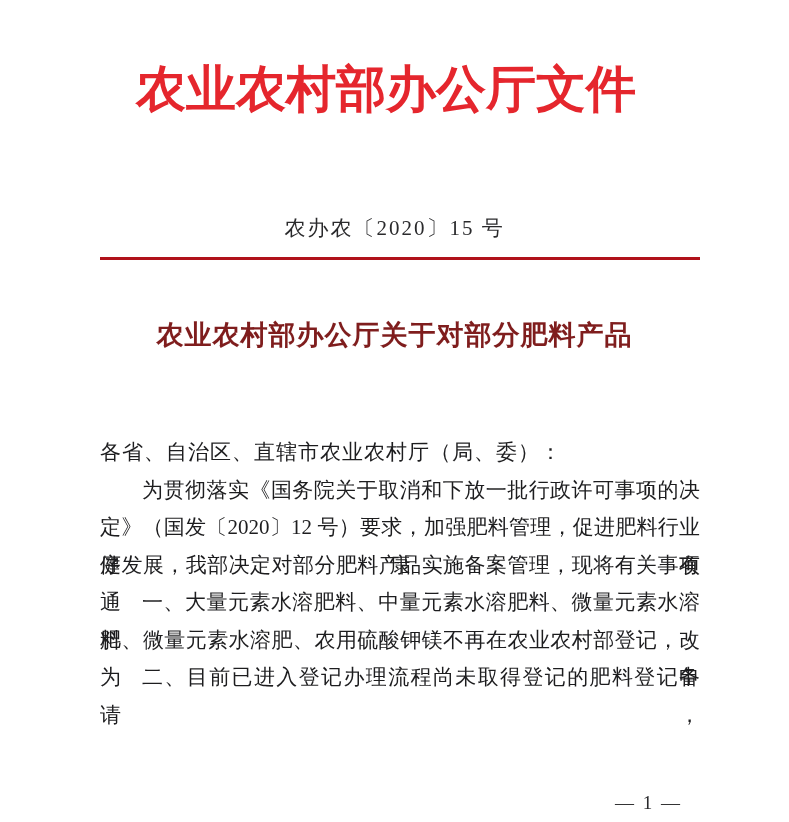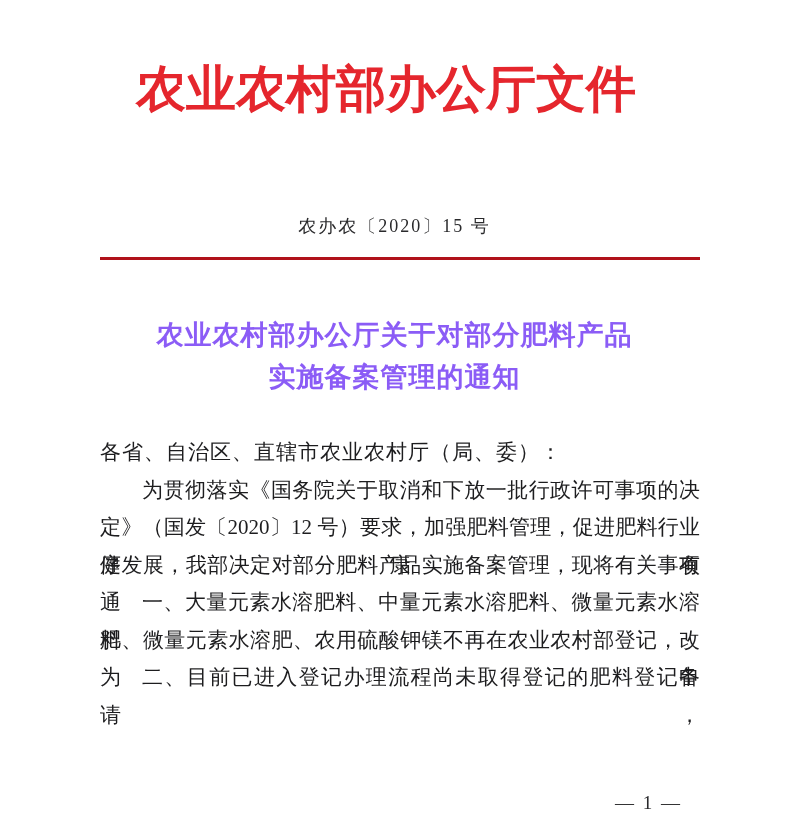--- a/index.html
+++ b/index.html
@@ -27,21 +27,21 @@
     letter-spacing: 0px;
     color: #e5262d;
     white-space: nowrap;
   }
   .doc-number {
     position: absolute;
     top: 214px;
     left: 0;
     width: 789px;
     text-align: center;
-    font-size: 18px;
+    font-size: 21px;
     letter-spacing: 2px;
     color: #2a2a2c;
     white-space: nowrap;
   }
   .red-divider {
     position: absolute;
     top: 257px;
     left: 100px;
     width: 600px;
     height: 3px;
@@ -50,21 +50,21 @@
   .notice-title {
     position: absolute;
     top: 314px;
     left: 0;
     width: 789px;
     text-align: center;
     font-size: 27px;
     font-weight: 700;
     line-height: 42px;
     letter-spacing: 1px;
-    color: #8b5cf6;
+    color: #7f1d1d;
   }
   .body-text {
     position: absolute;
     top: 434px;
     left: 100px;
     width: 600px;
     font-size: 21px;
     color: #1d1d1f;
   }
   .line {
@@ -103,21 +103,20 @@
 <div class="page">
 
   <div class="header-title">农业农村部办公厅文件</div>
 
   <div class="doc-number">农办农〔2020〕15 号</div>
 
   <div class="red-divider"></div>
 
   <div class="notice-title">
     <div>农业农村部办公厅关于对部分肥料产品</div>
-    <div>实施备案管理的通知</div>
   </div>
 
   <div class="body-text">
     <div class="line short">各省、自治区、直辖市农业农村厅（局、委）：</div>
     <div class="line fill indent">为贯彻落实《国务院关于取消和下放一批行政许可事项的决</div>
     <div class="line fill">定》（国发〔2020〕12 号）要求，加强肥料管理，促进肥料行业健康有</div>
     <div class="line fill">序发展，我部决定对部分肥料产品实施备案管理，现将有关事项通</div>
     <div class="line fill indent">一、大量元素水溶肥料、中量元素水溶肥料、微量元素水溶肥</div>
     <div class="line fill">料、微量元素水溶肥、农用硫酸钾镁不再在农业农村部登记，改为备</div>
     <div class="line fill indent">二、目前已进入登记办理流程尚未取得登记的肥料登记申请，</div>

